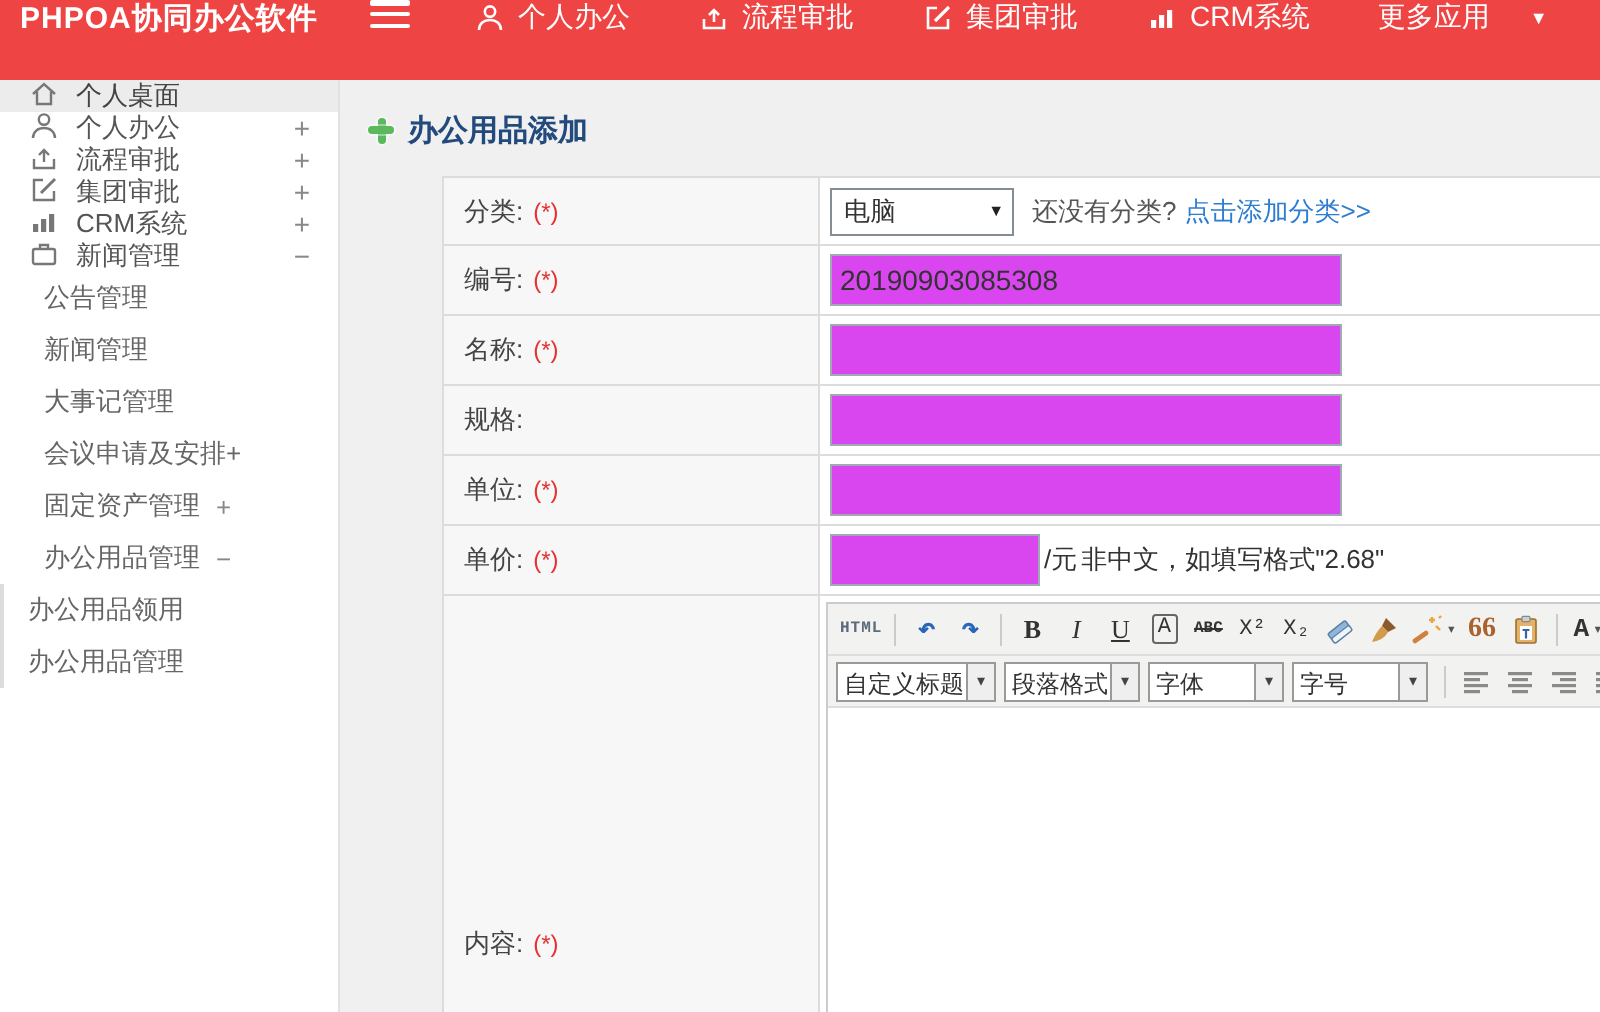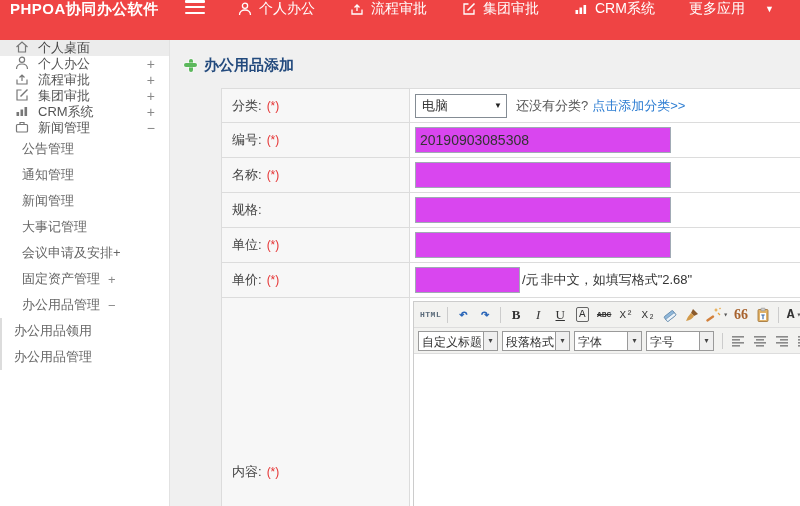--- a/index.html
+++ b/index.html
@@ -201,23 +201,20 @@
             <path d="M6 5.5V3.5h4v2"></path>
           </svg></span>
       <span class="s-label">新闻管理</span>
       <span class="exp">−</span>
     </div>
     <ul class="sub-list">
       <li class="sub-item">
           <span>公告管理</span>
         </li>
       <li class="sub-item">
-          <span>通知管理</span>
-        </li>
-      <li class="sub-item">
           <span>新闻管理</span>
         </li>
       <li class="sub-item">
           <span>大事记管理</span>
         </li>
       <li class="sub-item">
           <span>会议申请及安排+</span>
         </li>
       <li class="sub-item">
         <span>固定资产管理</span>

